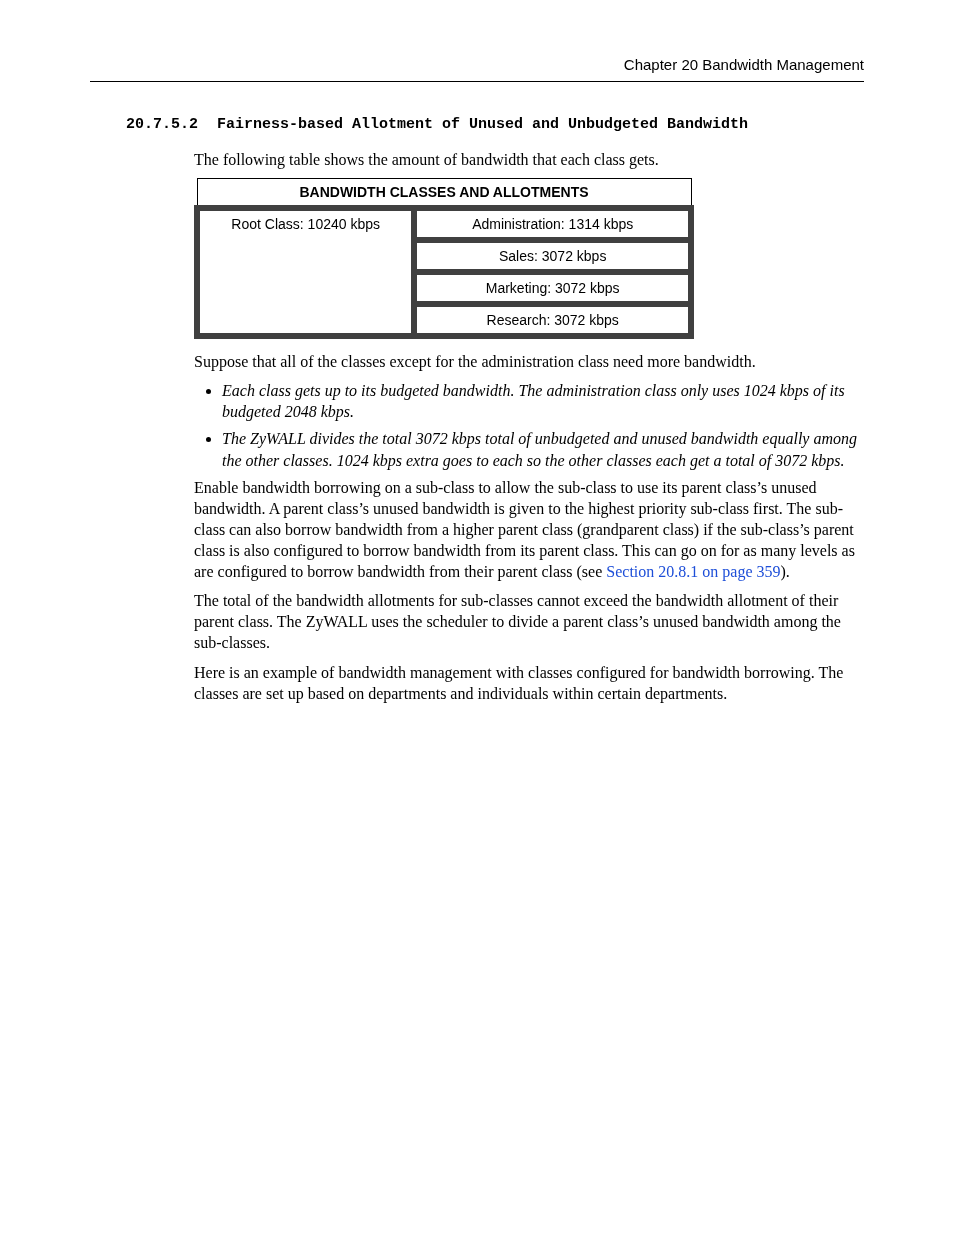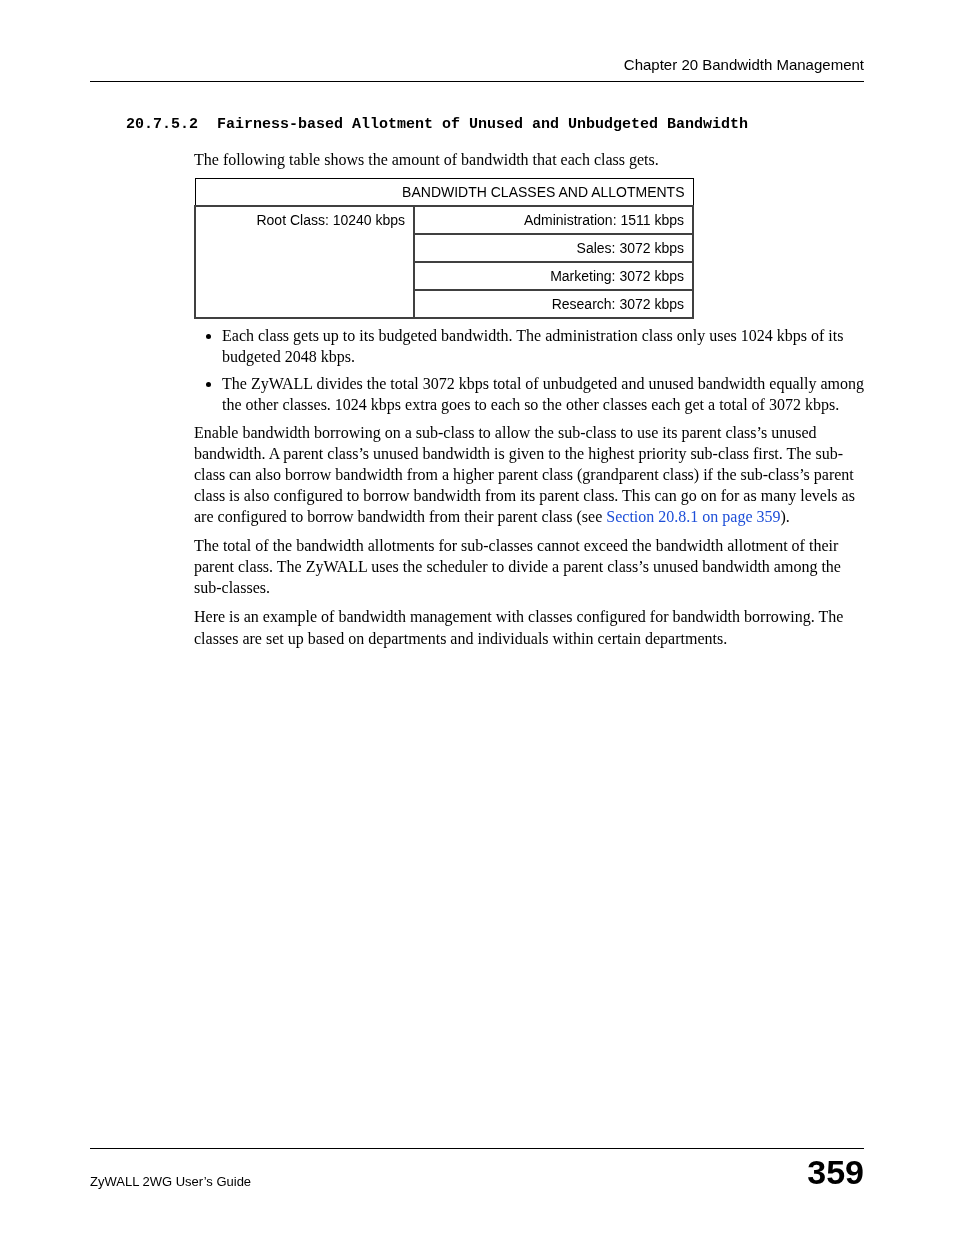--- a/index.html
+++ b/index.html
@@ -53,39 +53,39 @@
   .table-caption .label { font-weight: bold; }
 
   table.bandwidth {
     border-collapse: collapse;
     margin-left: 68px;
     width: 500px;
     font-family: Arial, Helvetica, sans-serif;
     font-size: 14px;
   }
   table.bandwidth th {
-    text-align: right;
-    font-weight: normal;
+    text-align: center;
+    font-weight: bold;
     padding: 5px 8px;
     border: 1px solid #000;
   }
   table.bandwidth td {
-    text-align: right;
+    text-align: center;
     padding: 5px 8px;
-    border: 2px solid #404040;
+    border: 6px solid #404040;
     vertical-align: top;
   }
 
   ul.bullets {
     margin: 6px 0 0 68px;
     padding-left: 28px;
     font-size: 16px;
     line-height: 1.32;
   }
-  ul.bullets li { margin-bottom: 6px; }
+  ul.bullets li { margin-bottom: 6px; font-style: italic; }
 
   .h2 {
     font-family: Arial, Helvetica, sans-serif;
     font-weight: bold;
     font-size: 24px;
     margin: 38px 0 14px 0;
   }
   .h2 .num { margin-right: 10px; }
 
   .h3 {
@@ -139,51 +139,48 @@
     <p class="body-text tight-top">The following table shows the amount of bandwidth that each class gets.</p>
 
 
     <table class="bandwidth">
       <tbody>
           <tr>
         <th colspan="2">BANDWIDTH CLASSES AND ALLOTMENTS</th>
       </tr>
       <tr>
         <td rowspan="4" style="width:44%;">Root Class: 10240 kbps</td>
-        <td>Administration: 1511 kbps</td>
+        <td>Administration: 1314 kbps</td>
       </tr>
       <tr>
         <td>Sales: 3072 kbps</td>
       </tr>
       <tr>
         <td>Marketing: 3072 kbps</td>
       </tr>
       <tr>
         <td>Research: 3072 kbps</td>
       </tr>
     </tbody>
       </table>
 
+    <p class="body-text" style="margin-top:12px;">Suppose that all of the classes except for the administration class need more bandwidth.</p>
 
     <ul class="bullets">
       <li>Each class gets up to its budgeted bandwidth. The administration class only uses 1024 kbps of its budgeted 2048 kbps.</li>
       <li>The ZyWALL divides the total 3072 kbps total of unbudgeted and unused bandwidth equally among the other classes. 1024 kbps extra goes to each so the other classes each get a total of 3072 kbps.</li>
     </ul>
 
 
 
     <p class="body-text">
       <span>Enable bandwidth borrowing on a sub-class to allow the sub-class to use its parent class’s unused bandwidth. A parent class’s unused bandwidth is given to the highest priority sub-class first. The sub-class can also borrow bandwidth from a higher parent class (grandparent class) if the sub-class’s parent class is also configured to borrow bandwidth from its parent class. This can go on for as many levels as are configured to borrow bandwidth from their parent class (see </span><a href="#" class="xref">Section 20.8.1 on page 359</a><span>).</span>
     </p>
 
     <p class="body-text">The total of the bandwidth allotments for sub-classes cannot exceed the bandwidth allotment of their parent class. The ZyWALL uses the scheduler to divide a parent class’s unused bandwidth among the sub-classes.</p>
 
 
     <p class="body-text">Here is an example of bandwidth management with classes configured for bandwidth borrowing. The classes are set up based on departments and individuals within certain departments.</p>
 
   </div>
 
-  <div class="footer">
-    <div class="guide">ZyWALL 2WG User’s Guide</div>
-    <div class="pagenum">359</div>
-  </div>
 
 </div>
 
 </body></html>

